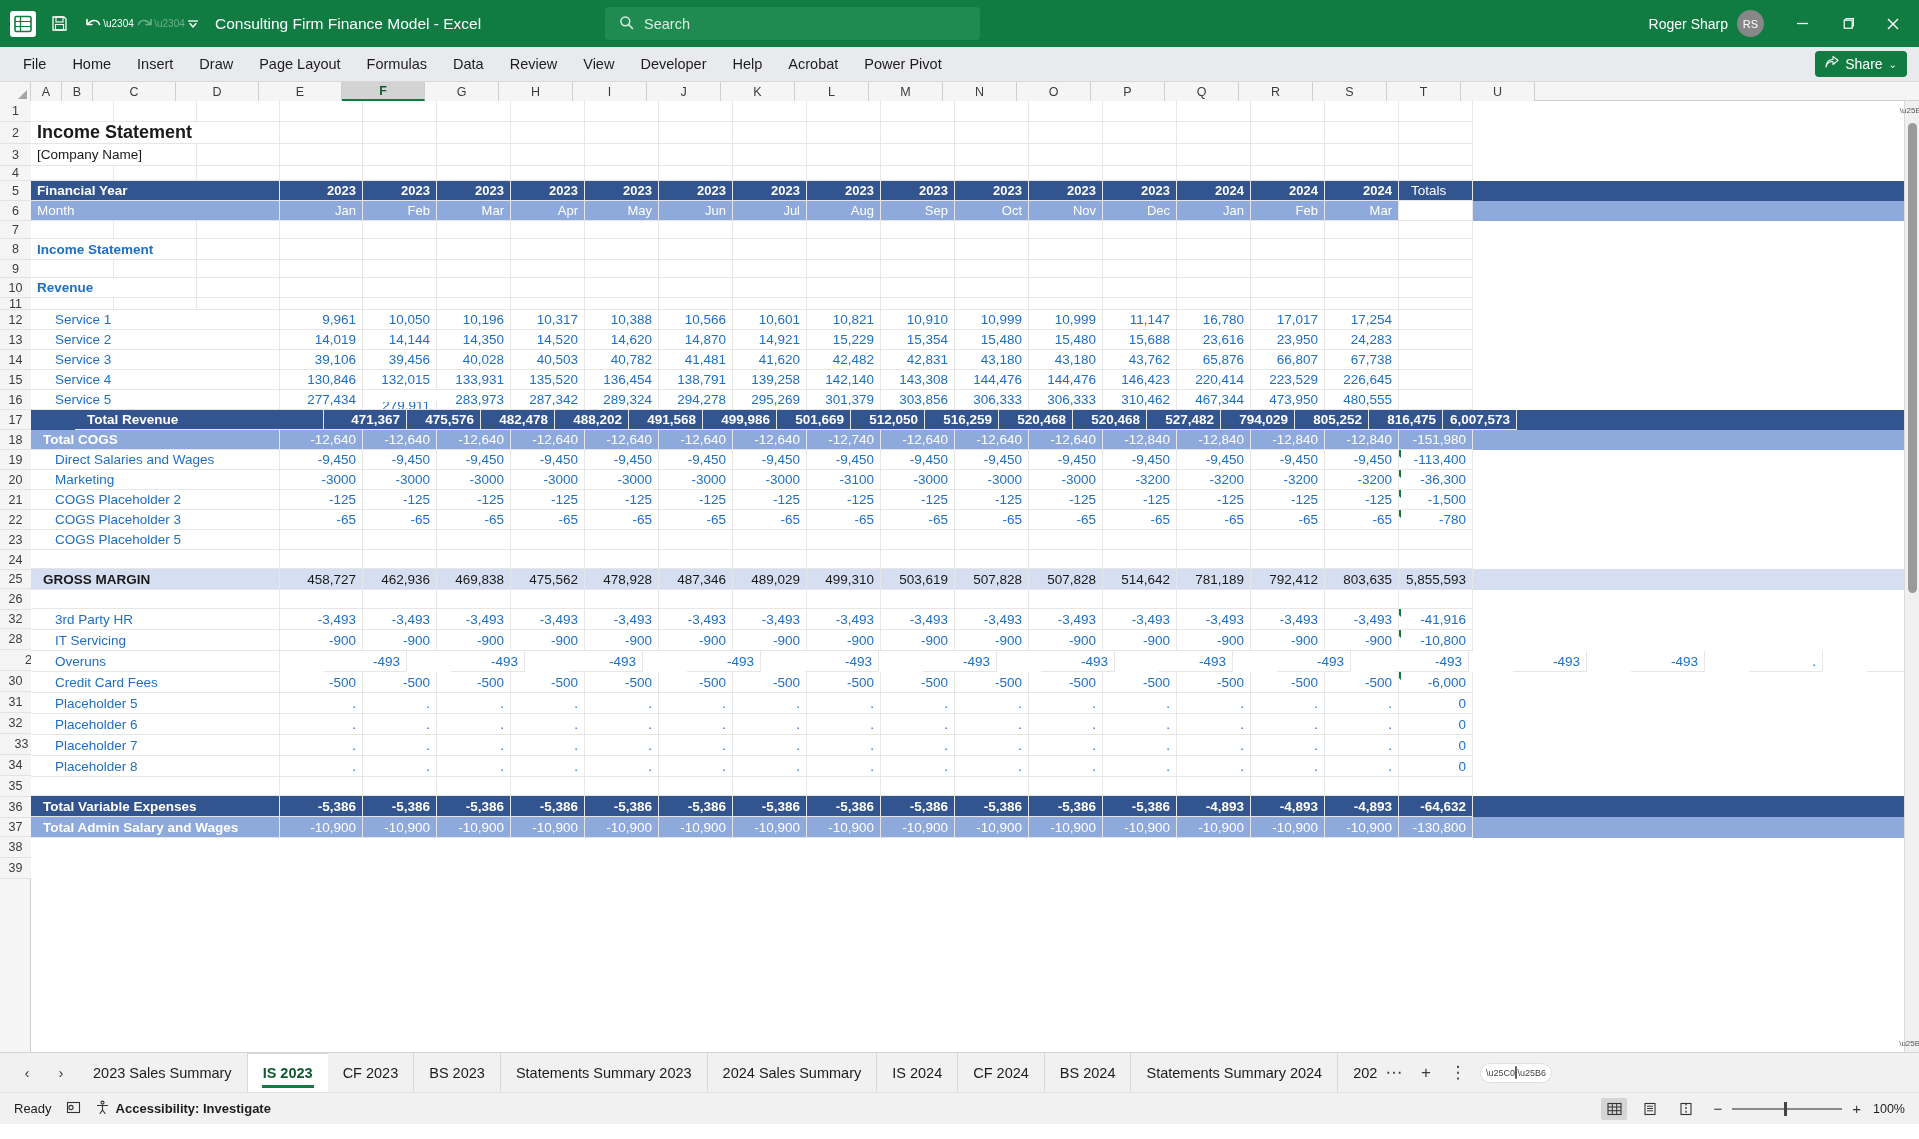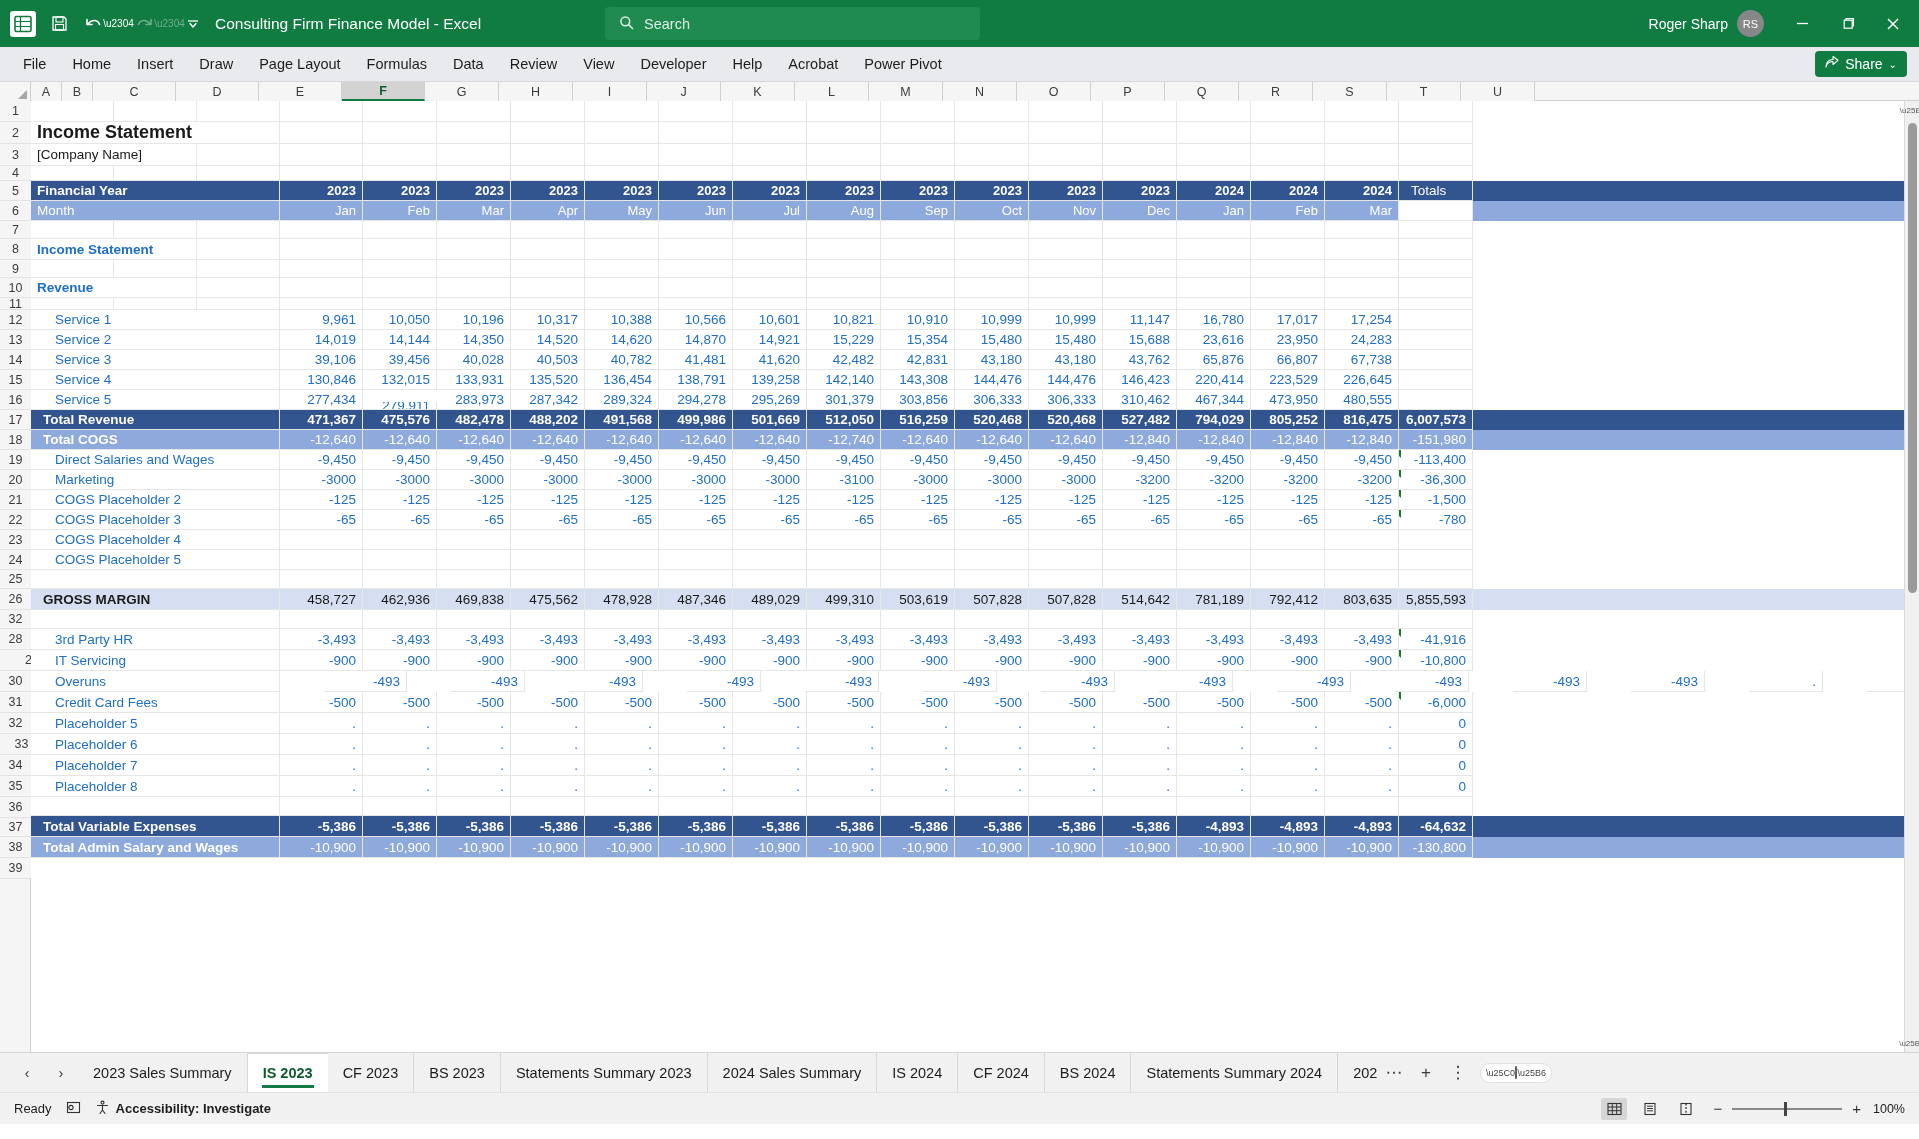--- a/index.html
+++ b/index.html
@@ -677,21 +677,21 @@
           <div class="cell num c-blue" style="width: 74px;">303,856</div>
           <div class="cell num c-blue" style="width: 74px;">306,333</div>
           <div class="cell num c-blue" style="width: 74px;">306,333</div>
           <div class="cell num c-blue" style="width: 74px;">310,462</div>
           <div class="cell num c-blue" style="width: 74px;">467,344</div>
           <div class="cell num c-blue" style="width: 74px;">473,950</div>
           <div class="cell num c-blue" style="width: 74px;">480,555</div>
           <div class="cell num c-blue" style="width: 74px; position: relative;"></div>
         </div>
         <div class="row band-dark" style="height: 20px;">
-          <div class="cell txt c-white-b" style="width: 249px; padding-left: 12px;">Total Revenue</div>
+          <div class="cell txt c-white-b" style="width: 249px; padding-left: 12px; margin-left: 44px;">Total Revenue</div>
           <div class="cell num c-white-b" style="width: 83px;">471,367</div>
           <div class="cell num c-white-b" style="width: 74px;">475,576</div>
           <div class="cell num c-white-b" style="width: 74px;">482,478</div>
           <div class="cell num c-white-b" style="width: 74px;">488,202</div>
           <div class="cell num c-white-b" style="width: 74px;">491,568</div>
           <div class="cell num c-white-b" style="width: 74px;">499,986</div>
           <div class="cell num c-white-b" style="width: 74px;">501,669</div>
           <div class="cell num c-white-b" style="width: 74px;">512,050</div>
           <div class="cell num c-white-b" style="width: 74px;">516,259</div>
           <div class="cell num c-white-b" style="width: 74px;">520,468</div>
@@ -791,39 +791,20 @@
           <div class="cell num c-blue" style="width: 74px;">-65</div>
           <div class="cell num c-blue" style="width: 74px;">-65</div>
           <div class="cell num c-blue" style="width: 74px;">-65</div>
           <div class="cell num c-blue" style="width: 74px;">-65</div>
           <div class="cell num c-blue" style="width: 74px;">-65</div>
           <div class="cell num c-blue" style="width: 74px;">-65</div>
           <div class="cell num c-blue" style="width: 74px;">-65</div>
           <div class="cell num c-blue" style="width: 74px; position: relative;">-780<span class="tri" style="left: -6px; top: 0px;"></span></div>
         </div>
         <div class="row" style="height: 20px;">
-          <div class="cell txt c-blue" style="width: 249px; padding-left: 24px;">COGS Placeholder 4</div>
-          <div class="cell num c-blue" style="width: 83px;"></div>
-          <div class="cell num c-blue" style="width: 74px;"></div>
-          <div class="cell num c-blue" style="width: 74px;"></div>
-          <div class="cell num c-blue" style="width: 74px;"></div>
-          <div class="cell num c-blue" style="width: 74px;"></div>
-          <div class="cell num c-blue" style="width: 74px;"></div>
-          <div class="cell num c-blue" style="width: 74px;"></div>
-          <div class="cell num c-blue" style="width: 74px;"></div>
-          <div class="cell num c-blue" style="width: 74px;"></div>
-          <div class="cell num c-blue" style="width: 74px;"></div>
-          <div class="cell num c-blue" style="width: 74px;"></div>
-          <div class="cell num c-blue" style="width: 74px;"></div>
-          <div class="cell num c-blue" style="width: 74px;"></div>
-          <div class="cell num c-blue" style="width: 74px;"></div>
-          <div class="cell num c-blue" style="width: 74px;"></div>
-          <div class="cell num c-blue" style="width: 74px; position: relative;"></div>
-        </div>
-        <div class="row" style="height: 20px;">
           <div class="cell txt c-blue" style="width: 249px; padding-left: 24px;">COGS Placeholder 5</div>
           <div class="cell num c-blue" style="width: 83px;"></div>
           <div class="cell num c-blue" style="width: 74px;"></div>
           <div class="cell num c-blue" style="width: 74px;"></div>
           <div class="cell num c-blue" style="width: 74px;"></div>
           <div class="cell num c-blue" style="width: 74px;"></div>
           <div class="cell num c-blue" style="width: 74px;"></div>
           <div class="cell num c-blue" style="width: 74px;"></div>
           <div class="cell num c-blue" style="width: 74px;"></div>
           <div class="cell num c-blue" style="width: 74px;"></div>

